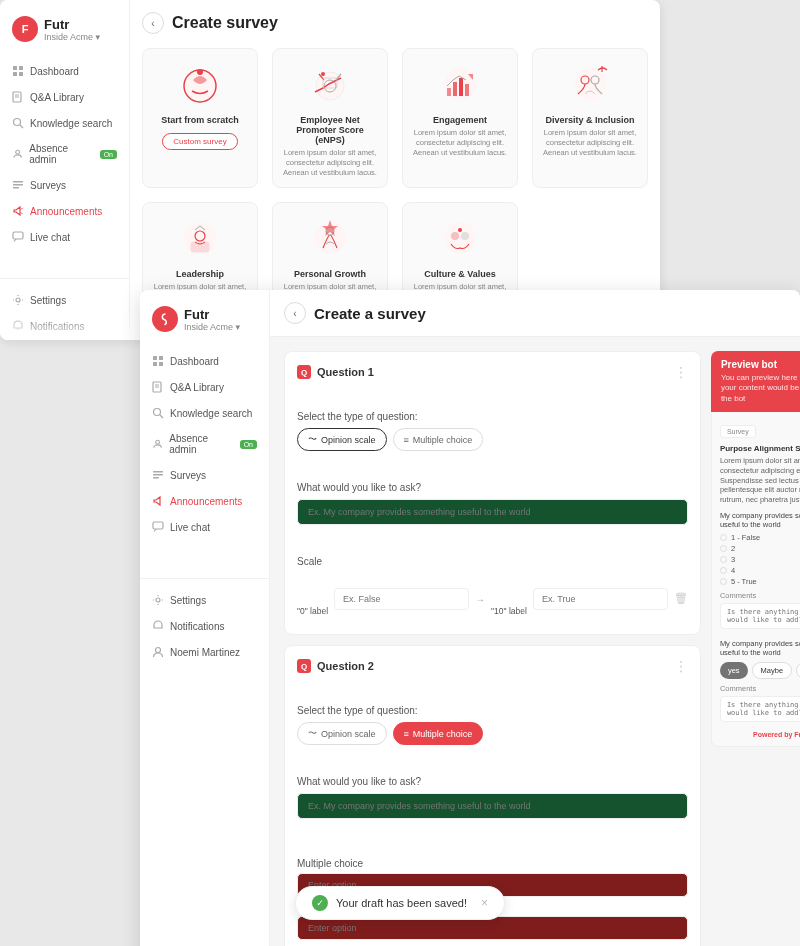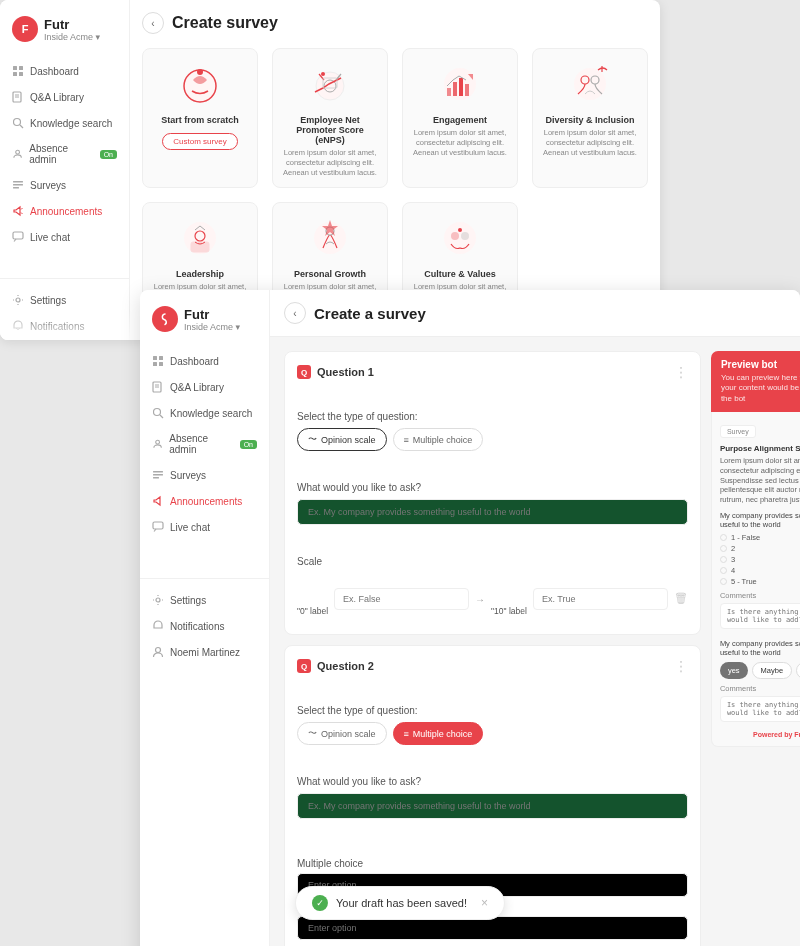--- a/index.html
+++ b/index.html
@@ -82,21 +82,21 @@
     .type-btns { display: flex; gap: 6px; margin-bottom: 10px; }
     .type-btn { border: 1px solid #ddd; border-radius: 14px; padding: 4px 10px; font-size: 9px; color: #666; cursor: pointer; display: flex; align-items: center; gap: 4px; background: #fff; }
     .type-btn.active { background: #fff; border-color: #333; color: #333; font-weight: 500; }
     .type-btn.active-pink { background: #e8434a; border-color: #e8434a; color: #fff; }
     .q-input { width: 100%; border: 1px solid #eee; border-radius: 5px; padding: 7px 10px; font-size: 9px; color: #999; background: #14532d; }
     .scale-row { display: flex; align-items: center; gap: 6px; margin-top: 8px; }
     .scale-input { border: 1px solid #eee; border-radius: 4px; padding: 5px 8px; font-size: 9px; color: #999; flex: 1; }
     .scale-arrow { color: #999; font-size: 10px; }
     .delete-icon { color: #ccc; font-size: 11px; cursor: pointer; }
 
-    .option-input { width: 100%; border: 1px solid #eee; border-radius: 5px; padding: 6px 10px; font-size: 9px; color: #999; background: #000000; margin-bottom: 19px; }
+    .option-input { width: 100%; border: 1px solid #eee; border-radius: 5px; padding: 6px 10px; font-size: 9px; color: #999; background: #7f1d1d; margin-bottom: 19px; }
     .add-option { font-size: 9px; color: #e8434a; cursor: pointer; display: flex; align-items: center; gap: 4px; }
 
     .add-question-btn { background: #fff; border: 1px dashed #e8434a; border-radius: 6px; width: 100%; padding: 8px; text-align: center; font-size: 9px; color: #e8434a; cursor: pointer; margin-top: 4px; }
 
     .pagination-bar { display: flex; justify-content: space-between; align-items: center; padding: 10px 0 0; }
     .nav-btn { border: 1px solid #e8434a; color: #e8434a; background: #fff; border-radius: 14px; padding: 5px 16px; font-size: 9px; cursor: pointer; }
     .nav-btn-primary { background: #e8434a; color: #fff; border: none; border-radius: 14px; padding: 5px 16px; font-size: 9px; cursor: pointer; }
     .page-info { font-size: 9px; color: #666; }
 
     

